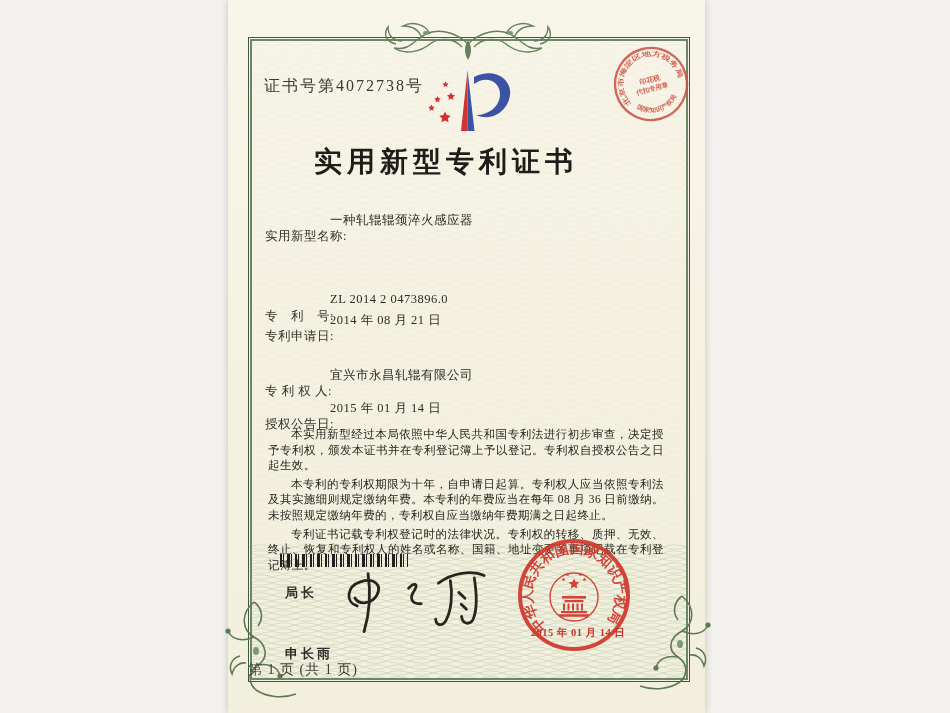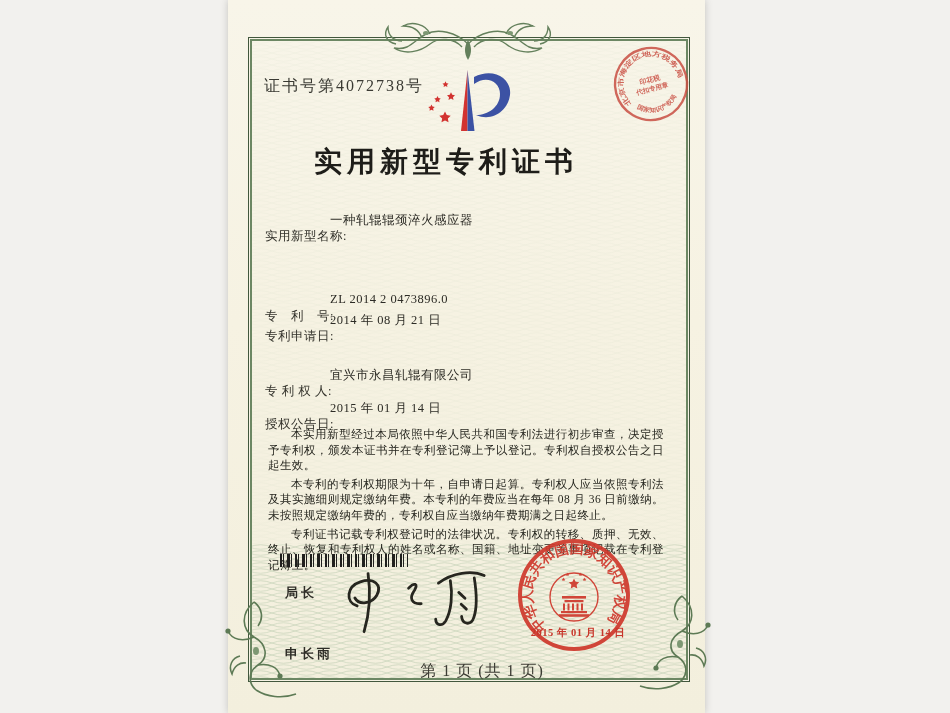--- a/index.html
+++ b/index.html
@@ -33,22 +33,22 @@
       #20201e 7px 10px,transparent 10px 11px,#20201e 11px 12px,transparent 12px 15px);}
   .signer{position:absolute;left:57px;font-size:13px;font-weight:700;
           letter-spacing:3px;color:#2e2d27;}
   .sg-title{top:584px;} .sg-name{top:609px;margin-top:36px;}
   .signature{position:absolute;left:95px;top:560px;width:180px;height:80px;
              transform:rotate(-2deg);}
   .seal{position:absolute;left:288px;top:537px;width:116px;height:116px;opacity:.92;}
   .seal-date{position:absolute;left:280px;top:626px;width:140px;text-align:center;
              font-size:10.5px;font-weight:700;color:#c8362b;white-space:nowrap;
              letter-spacing:.5px;}
-  .footer{position:absolute;left:20px;top:661px;width:468px;text-align:center;
-          font-size:16px;color:#3c3b33;letter-spacing:1px;}
+  .footer{position:absolute;left:20px;top:661px;width:468px;text-align:left;
+          font-size:14px;color:#3c3b33;letter-spacing:1px;}
   .orn{position:absolute;pointer-events:none;}
   .orn-top{left:150px;top:14px;width:180px;height:48px;}
   .orn-bl{left:-8px;top:596px;width:80px;height:108px;}
   .orn-br{left:408px;top:592px;width:80px;height:100px;}
 </style>
 </head>
 <body>
 
 <div class="stage">
   <div class="paper">

